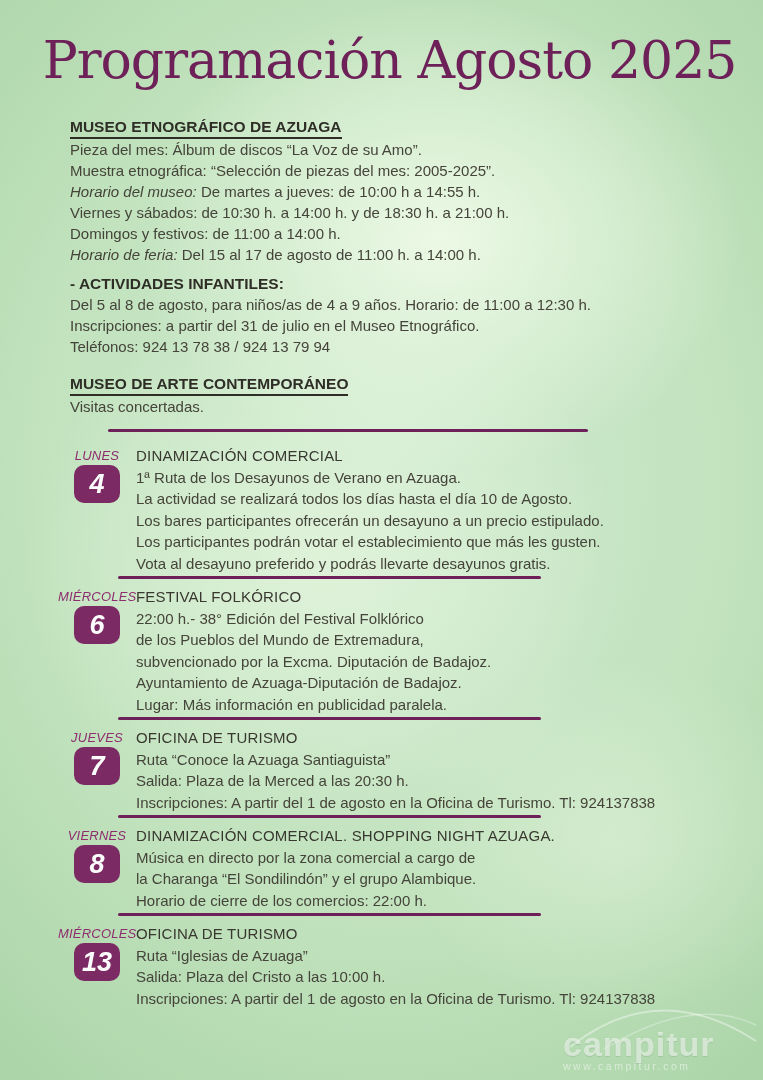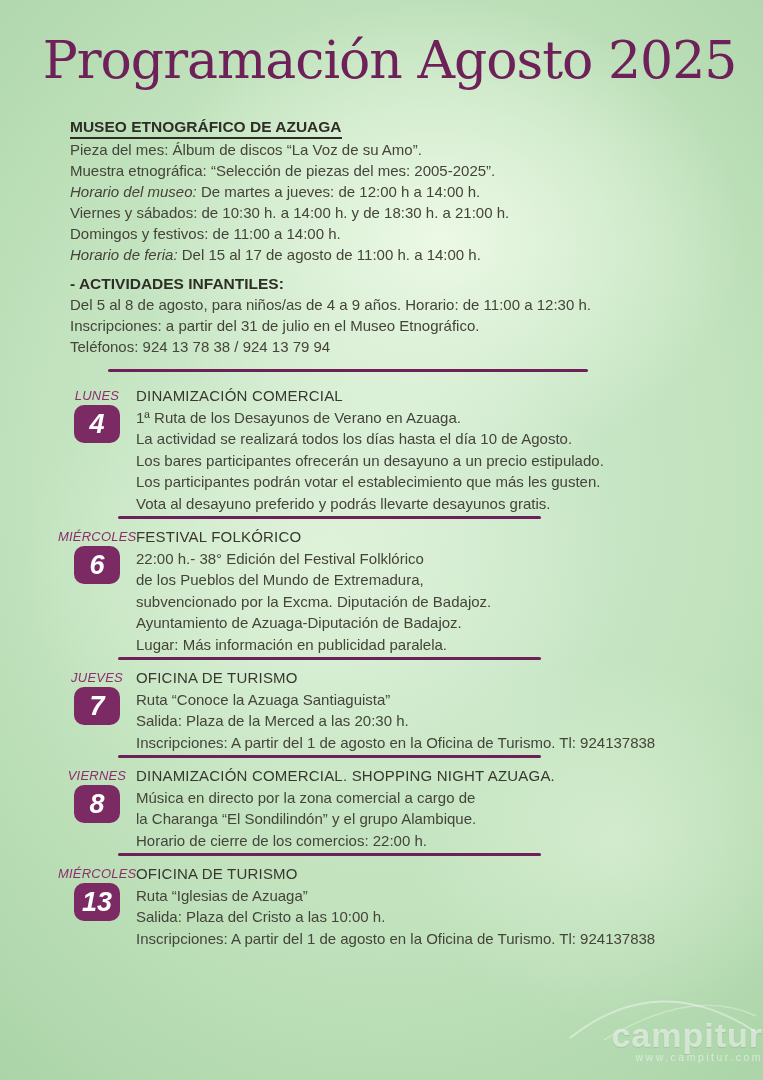--- a/index.html
+++ b/index.html
@@ -45,22 +45,22 @@
     margin:1px auto 0; min-width:46px; height:38px; box-sizing:border-box;
     padding:0 8px; border-radius:10px; background:#7c2a63;
     display:inline-flex; align-items:center; justify-content:center;
     color:#ffffff; font-size:27px; font-weight:bold; font-style:italic;
   }
   .event-text { flex:1; }
   .etitle { font-size:15px; line-height:21.5px; color:#393830; letter-spacing:.2px; }
   .eline  { font-size:15px; line-height:21.5px; color:#45443a; }
   .divider-event { width:423px; height:3px; margin:2px 0 7px 110px; background:#6e2159; border-radius:2px; }
   .watermark {
-    position:absolute; right:8px; bottom:17px; width:200px;
-    text-align:right; pointer-events:none;
+    position:absolute; right:8px; bottom:8px; width:200px;
+    text-align:left; pointer-events:none;
   }
   .wm-arcs { display:block; margin:0 auto -26px; }
   .wm-brand {
     font-size:34px; font-weight:bold; letter-spacing:1px;
     color:rgba(255,255,255,.55);
     text-shadow:0 1px 1px rgba(120,160,120,.3);
   }
   .wm-url {
     margin-top:-4px; font-size:10.5px; letter-spacing:2.5px;
     color:rgba(255,255,255,.5);
@@ -72,33 +72,37 @@
 <div class="page">
 
   <h1 class="title">Programación Agosto 2025</h1>
 
   <div class="info">
 
     <div>
       <div class="ihead"><span class="u">MUSEO ETNOGRÁFICO DE AZUAGA</span></div>
       <div class="iline"><span class="ipre"></span><span>Pieza del mes: Álbum de discos “La Voz de su Amo”.</span></div>
       <div class="iline"><span class="ipre"></span><span>Muestra etnográfica: “Selección de piezas del mes: 2005-2025”.</span></div>
-      <div class="iline"><span class="ipre">Horario del museo:</span><span> De martes a jueves: de 12:00 h a 14:00 h.</span></div>
+      <div class="iline"><span class="ipre">Horario del museo:</span><span> De martes a jueves: de 10:00 h a 14:55 h.</span></div>
       <div class="iline"><span class="ipre"></span><span>Viernes y sábados: de 10:30 h. a 14:00 h. y de 18:30 h. a 21:00 h.</span></div>
       <div class="iline"><span class="ipre"></span><span>Domingos y festivos: de 11:00 a 14:00 h.</span></div>
       <div class="iline"><span class="ipre">Horario de feria:</span><span> Del 15 al 17 de agosto de 11:00 h. a 14:00 h.</span></div>
     </div>
 
     <div class="isec-b">
       <div class="ihead">- ACTIVIDADES INFANTILES:</div>
       <div class="iline"><span>Del 5 al 8 de agosto, para niños/as de 4 a 9 años. Horario: de 11:00 a 12:30 h.</span></div>
       <div class="iline"><span>Inscripciones: a partir del 31 de julio en el Museo Etnográfico.</span></div>
       <div class="iline"><span>Teléfonos: 924 13 78 38 / 924 13 79 94</span></div>
     </div>
 
+    <div class="isec-c">
+      <div class="ihead"><span class="u">MUSEO DE ARTE CONTEMPORÁNEO</span></div>
+      <div class="iline"><span>Visitas concertadas.</span></div>
+    </div>
 
   </div>
 
   <div class="divider-long"></div>
 
   <div class="events">
 
     <div class="event">
       <div class="badge">
         <div class="badge-day">LUNES</div><br>

